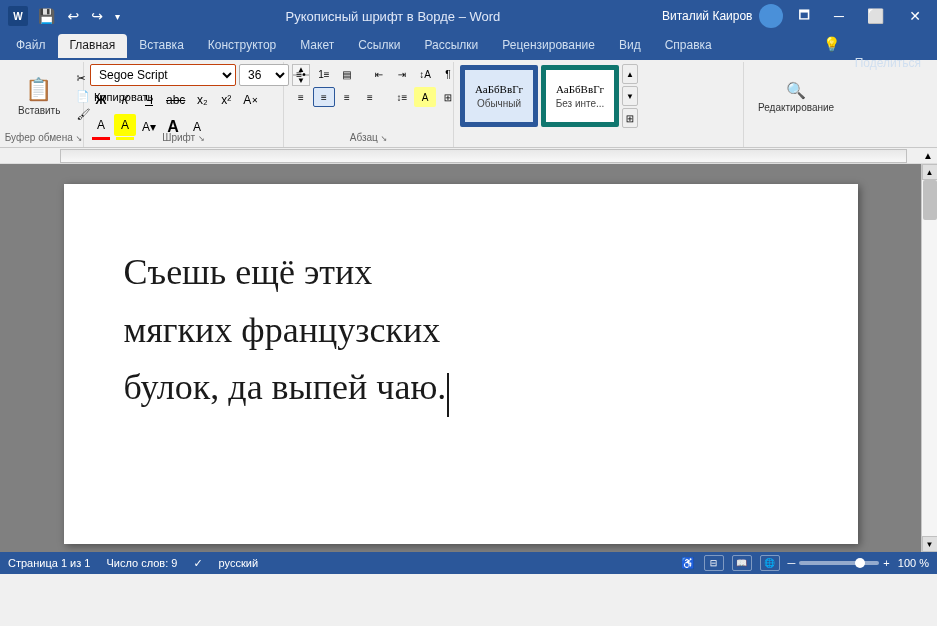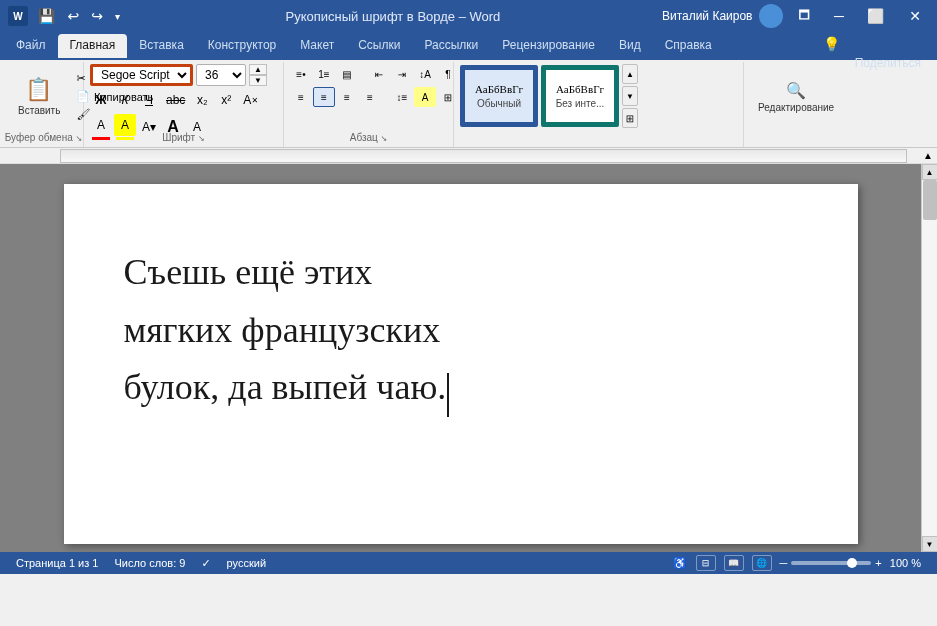--- a/index.html
+++ b/index.html
@@ -91,21 +91,21 @@
 
     .small-btns { display: flex; flex-direction: column; gap: 1px; }
     .small-btn { padding: 2px 6px; cursor: pointer; border-radius: 2px; font-size: 11px; display: flex; align-items: center; gap: 4px; }
 
     
     .font-controls { display: flex; flex-direction: column; gap: 3px; padding-bottom: 16px; }
     .font-row1 { display: flex; gap: 3px; align-items: center; }
     .font-row2 { display: flex; gap: 2px; align-items: center; }
     .font-row3 { display: flex; gap: 2px; align-items: center; }
     .font-select {
-      width: 103px; height: 22px; border: 3px solid #c2410c; background: white;
+      width: 146px; height: 22px; border: 1px solid #c2410c; background: white;
       font-size: 12px; padding: 0 4px; cursor: pointer; border-radius: 2px;
     }
     .size-select {
       width: 50px; height: 22px; border: 1px solid #b0b0b0; background: white;
       font-size: 12px; padding: 0 4px; cursor: pointer; border-radius: 2px;
     }
     .size-arrows { display: flex; flex-direction: column; }
     .size-arrow { width: 18px; height: 11px; background: #f5f5f5; border: 1px solid #c0c0c0; font-size: 8px; cursor: pointer; display: flex; align-items: center; justify-content: center; }
     .fmt-btn { min-width: 22px; height: 22px; border: 1px solid transparent; background: transparent; cursor: pointer; font-size: 12px; display: flex; align-items: center; justify-content: center; border-radius: 2px; padding: 0 3px; }
     .fmt-bold { font-weight: bold; }
@@ -219,21 +219,21 @@
       margin-top: 20px;
     }
     .cursor-line { display: inline-block; width: 2px; height: 44px; background: #1a1a1a; vertical-align: bottom; margin-left: 1px; }
 
     
     .status-bar {
       background: #2b579a;
       height: 22px;
       display: flex;
       align-items: center;
-      padding: 0 16px;
+      padding: 0 8px;
       gap: 16px;
       color: white;
       font-size: 11px;
     }
     .status-item { display: flex; align-items: center; gap: 4px; cursor: pointer; }
     .status-right { margin-left: auto; display: flex; align-items: center; gap: 8px; }
     .view-btn { width: 20px; height: 16px; border: 1px solid rgba(255,255,255,0.4); border-radius: 2px; cursor: pointer; display: flex; align-items: center; justify-content: center; font-size: 9px; color: white; }
     .zoom-slider { display: flex; align-items: center; gap: 4px; }
     .slider-track { width: 80px; height: 4px; background: rgba(255,255,255,0.5); border-radius: 2px; position: relative; }
     .slider-thumb { width: 10px; height: 10px; background: white; border-radius: 50%; position: absolute; top: -3px; left: 70%; cursor: pointer; }

